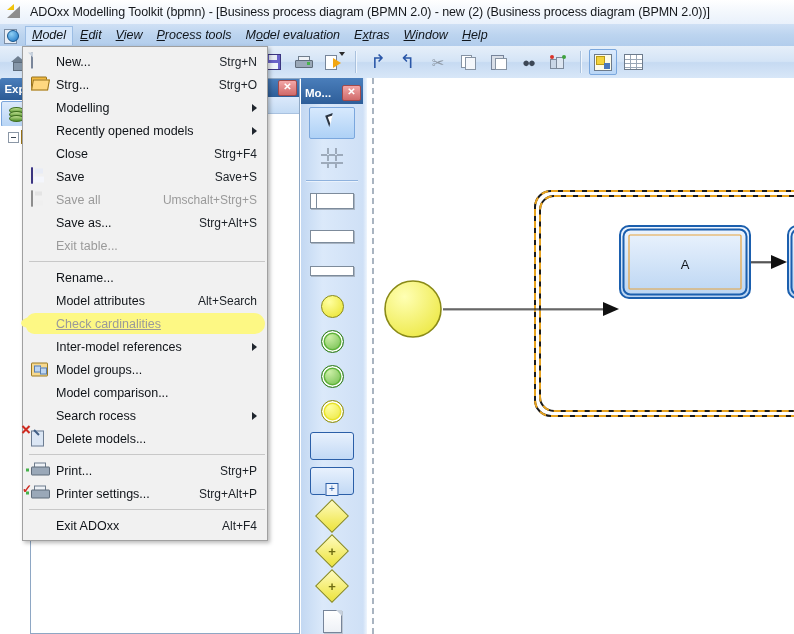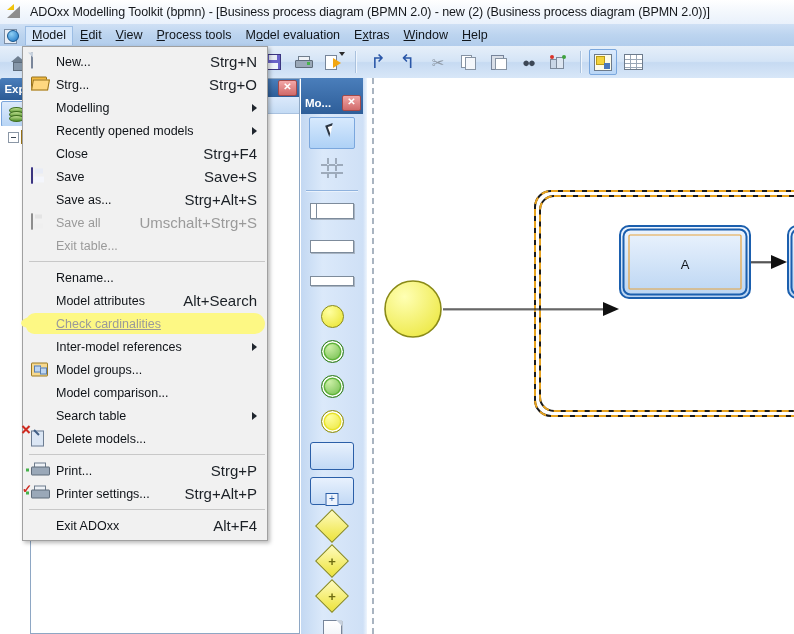--- a/index.html
+++ b/index.html
@@ -39,21 +39,21 @@
     display:flex;align-items:center;
     border-bottom:1px solid #9db6d4;
   }
   .menubar .mb-icon{
     width:18px;height:18px;margin-left:3px;margin-right:4px;position:relative;flex:0 0 auto;
   }
   .mb-icon .sheet{position:absolute;left:1px;top:3px;width:11px;height:13px;background:#e9eef5;border:1px solid #7d8fa6;}
   .mb-icon .ball{position:absolute;left:4px;top:4px;width:10px;height:10px;border-radius:50%;
     background:radial-gradient(circle at 35% 30%,#8fd0f5,#1b74c4);border:1px solid #14568f;}
   .menu-item{
-    padding:2px 7px 3px 7px;color:#11161c;font-size:12.5px;white-space:nowrap;cursor:default;
+    padding:2px 7px 3px 7px;color:#11161c;font-size:12.5px;white-space:nowrap;cursor:default;font-style:italic;
   }
   .menu-item.open{
     background:#d6e7fb;border:1px solid #9cbde4;border-bottom:0;padding:1px 6px 3px 6px;
     position:relative;z-index:60;
   }
   .menu-item u{text-decoration:underline;}
 
   
   .toolbar{
     position:absolute;left:0;top:46px;width:794px;height:32px;
@@ -192,21 +192,21 @@
   }
 
   
   .palette{
     position:absolute;left:301px;top:78px;width:62px;height:556px;
     background:linear-gradient(to right,#c3d8f2 0%,#dbe9fa 35%,#cfe0f6 100%);
     border-right:1px solid #9db6d4;
   }
   .palette-title{
     height:22px;background:linear-gradient(to bottom,#4a7ebb,#2e5e99);
-    display:flex;align-items:center;justify-content:space-between;padding:14px 2px 0 4px;
+    display:flex;align-items:center;justify-content:space-between;padding:4px 2px 0 4px;
     color:#ffffff;font-size:11.5px;font-weight:bold;
   }
   .pal-btn{
     width:44px;height:30px;margin:3px auto 0 auto;border:1px solid transparent;border-radius:2px;
     display:flex;align-items:center;justify-content:center;position:relative;
   }
   .pal-btn.sel{background:linear-gradient(to bottom,#d7e9fd,#aed1f6);border:1px solid #7ba7dd;}
   .pal-sep{height:1px;background:#8fb2dd;margin:6px 5px 4px 5px;box-shadow:0 1px 0 #eaf2fc;}
 
   .cursor-glyph{width:0;height:0;position:relative;}
@@ -270,21 +270,21 @@
     box-shadow:2px 2px 4px rgba(0,0,0,.28);
     z-index:100;padding:3px 0 3px 0;
   }
   .dd-item{
     position:relative;height:23px;display:flex;align-items:center;
     padding-left:33px;padding-right:10px;cursor:default;font-size:12.5px;color:#0f1318;
     white-space:nowrap;
   }
   .dd-item.disabled{color:#9a9a9a;}
   .dd-item .lbl{flex:1 1 auto;}
-  .dd-item .acc{color:#1b2026;padding-left:14px;font-size:15px;}
+  .dd-item .acc{color:#1b2026;padding-left:14px;font-size:12px;}
   .dd-item.disabled .acc{color:#9a9a9a;}
   .dd-item .sub-arrow{
     width:0;height:0;margin-left:10px;
     border-top:4px solid transparent;border-bottom:4px solid transparent;border-left:5px solid #20262e;
   }
   .dd-sep{height:1px;background:#c8c8c8;margin:4px 2px 4px 6px;}
   .dd-ico{position:absolute;left:8px;top:50%;transform:translateY(-50%);width:18px;height:17px;}
 
   
   .hl-blob{
@@ -644,31 +644,31 @@
       <span class="lbl">Close</span>
       <span class="acc">Strg+F4</span>
     </div>
 
     <div class="dd-item">
       <span class="dd-ico"><span class="i-saveb"></span></span>
       <span class="lbl">Save</span>
       <span class="acc">Save+S</span>
     </div>
 
-    <div class="dd-item">
-      <span class="lbl">Save as...</span>
-      <span class="acc">Strg+Alt+S</span>
-    </div>
-
     <div class="dd-item disabled">
       <span class="dd-ico"><span class="i-saveall"></span></span>
       <span class="lbl">Save all</span>
       <span class="acc">Umschalt+Strg+S</span>
     </div>
 
+    <div class="dd-item">
+      <span class="lbl">Save as...</span>
+      <span class="acc">Strg+Alt+S</span>
+    </div>
+
     <div class="dd-item disabled">
       <span class="lbl">Exit table...</span>
     </div>
 
     <div class="dd-sep"></div>
 
     <div class="dd-item">
       <span class="lbl">Rename...</span>
     </div>
 
@@ -691,21 +691,21 @@
     <div class="dd-item">
       <span class="dd-ico"><span class="i-group"><span class="bk"></span><span class="sq"></span><span class="sq2"></span></span></span>
       <span class="lbl">Model groups...</span>
     </div>
 
     <div class="dd-item">
       <span class="lbl">Model comparison...</span>
     </div>
 
     <div class="dd-item">
-      <span class="lbl">Search table</span>
+      <span class="lbl">Search rocess</span>
       <span class="sub-arrow"></span>
     </div>
 
     <div class="dd-item">
       <span class="dd-ico"><span class="i-del"><span class="pg"></span><span class="pen"></span><span class="x1"></span><span class="x2"></span></span></span>
       <span class="lbl">Delete models...</span>
     </div>
 
     <div class="dd-sep"></div>
 

